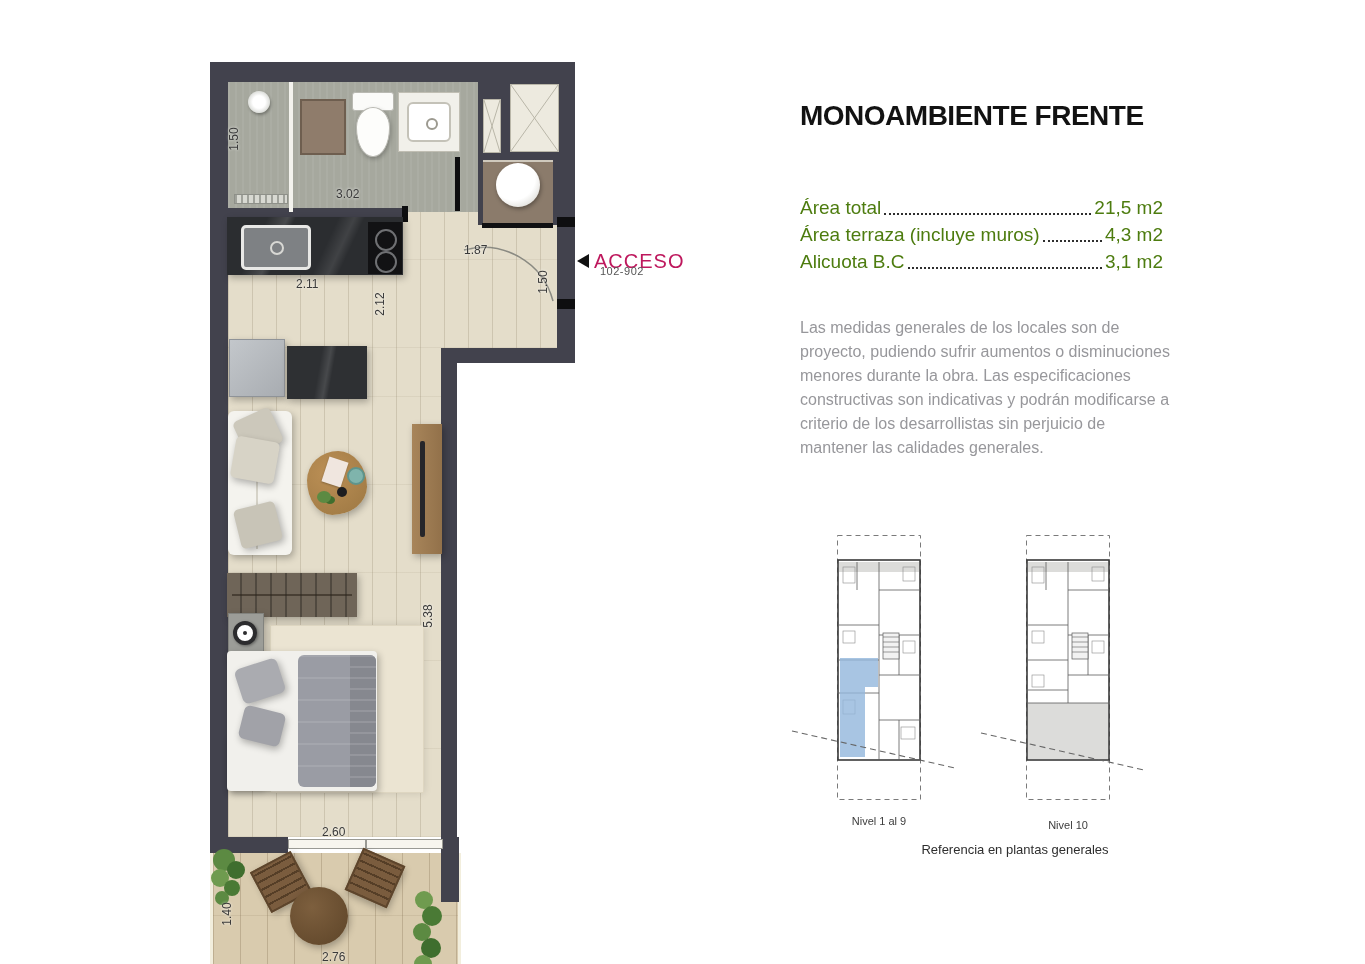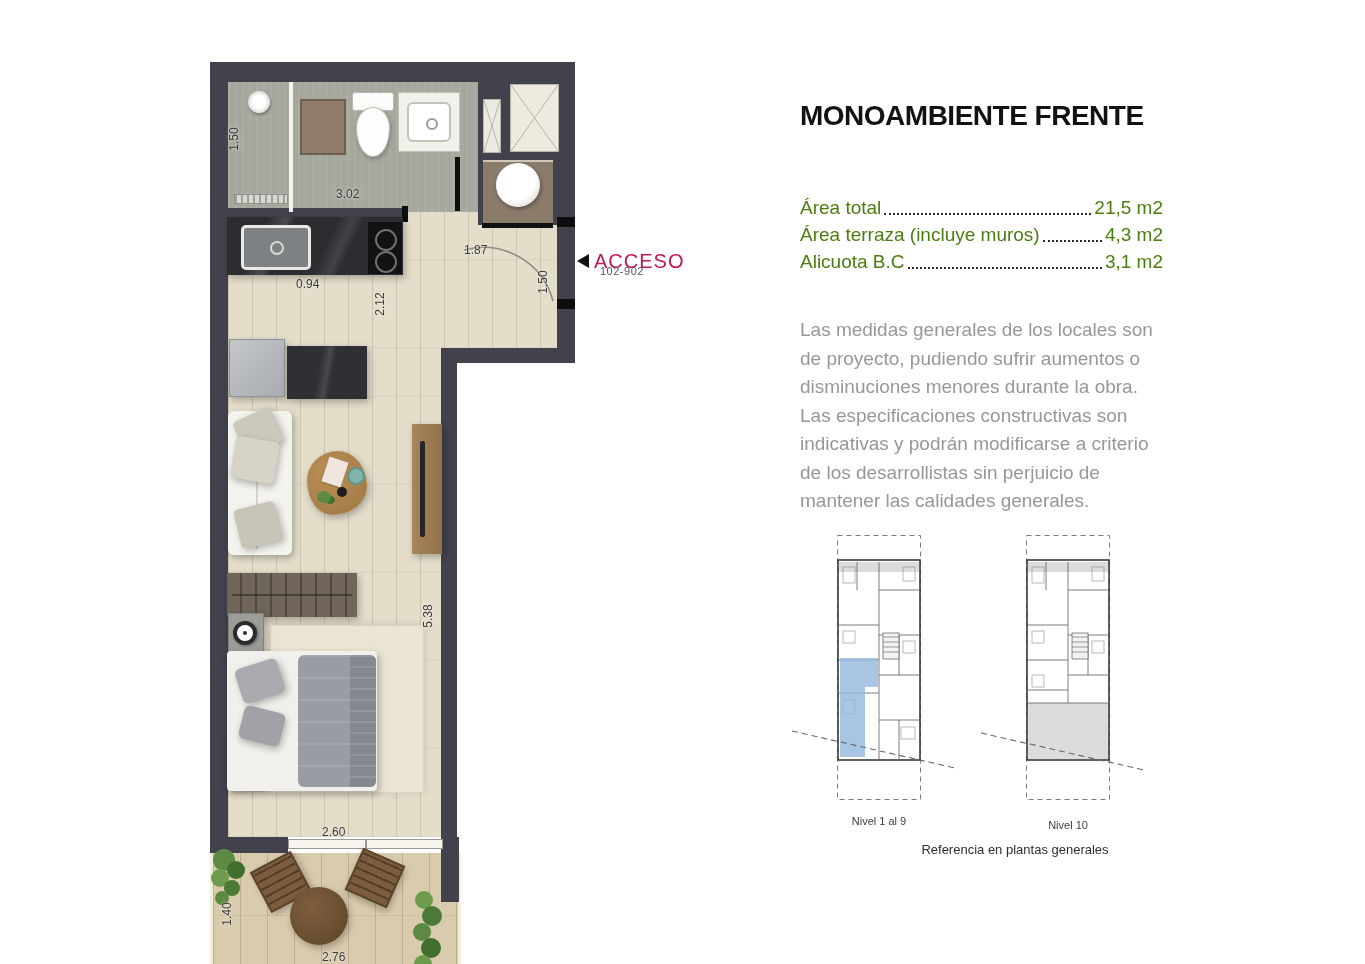--- a/index.html
+++ b/index.html
@@ -18,21 +18,21 @@
   .bathfloor{background:#a6a89e;background-image:repeating-linear-gradient(90deg,rgba(255,255,255,.06) 0 2px,transparent 2px 7px);}
   .cream{background:#edeadf;border:1px solid #b9b6a8;}
   .dim{font-size:12px;color:#3a3a3a;white-space:nowrap;text-shadow:0 0 3px rgba(255,255,255,.9);}
   .dim-v{transform:rotate(-90deg);transform-origin:center;}
   .shadowed{box-shadow:2px 3px 7px rgba(0,0,0,.28);}
   
   .title{font-size:28px;font-weight:700;letter-spacing:-.5px;color:#121212;}
   .subtitle{font-size:22px;font-weight:400;color:#1c1c1c;}
   .arearow{display:flex;align-items:flex-end;width:363px;font-size:19px;color:#4d7c0f;height:27px;}
   .leader{flex:1;border-bottom:2.4px dotted #2e2e2e;margin:0 3px 4px 3px;}
-  .disclaimer{font-size:19px;line-height:1.5;color:#97979b;width:372px;}
+  .disclaimer{font-size:16px;line-height:1.5;color:#97979b;width:372px;}
   .minilabel{font-size:11px;color:#3d3d3d;text-align:center;}
   .caption{font-size:13px;color:#2e2e2e;text-align:center;}
   .acceso{font-size:20px;letter-spacing:1px;color:#be185d;}
   .acceso-sub{font-size:11px;color:#555;letter-spacing:.5px;}
 </style>
 </head>
 <body>
 
 <div class="stage">
 
@@ -163,21 +163,21 @@
           <circle cx="168" cy="143" r="6" fill="#9baf7e"></circle>
           <circle cx="188" cy="147" r="5" fill="#6f9b4f"></circle>
           <circle cx="60" cy="152" r="4" fill="#4a7a35"></circle>
           <circle cx="118" cy="154" r="4" fill="#8aa56a"></circle>
           <circle cx="178" cy="153" r="4" fill="#4a7a35"></circle>
       </g>
     </svg>
 
     <div class="abs dim dim-v" style="left:222px;top:85px;">1.50</div>
     <div class="abs dim" style="left:336px;top:140px;">3.02</div>
-    <div class="abs dim" style="left:296px;top:230px;">0.94</div>
+    <div class="abs dim" style="left:296px;top:230px;">2.11</div>
     <div class="abs dim dim-v" style="left:368px;top:250px;">2.12</div>
     <div class="abs dim" style="left:464px;top:196px;">1.87</div>
     <div class="abs dim dim-v" style="left:531px;top:228px;">1.50</div>
     <div class="abs dim dim-v" style="left:416px;top:562px;">5.38</div>
     <div class="abs dim" style="left:322px;top:778px;">2.60</div>
     <div class="abs dim dim-v" style="left:215px;top:860px;">1.40</div>
     <div class="abs dim" style="left:322px;top:903px;">2.76</div>
 
     <div class="abs" style="left:577px;top:207px;width:0;height:0;border-top:7px solid transparent;border-bottom:7px solid transparent;border-right:12px solid #111;"></div>
     <div class="abs acceso" style="left:594px;top:203px;">ACCESO</div>

